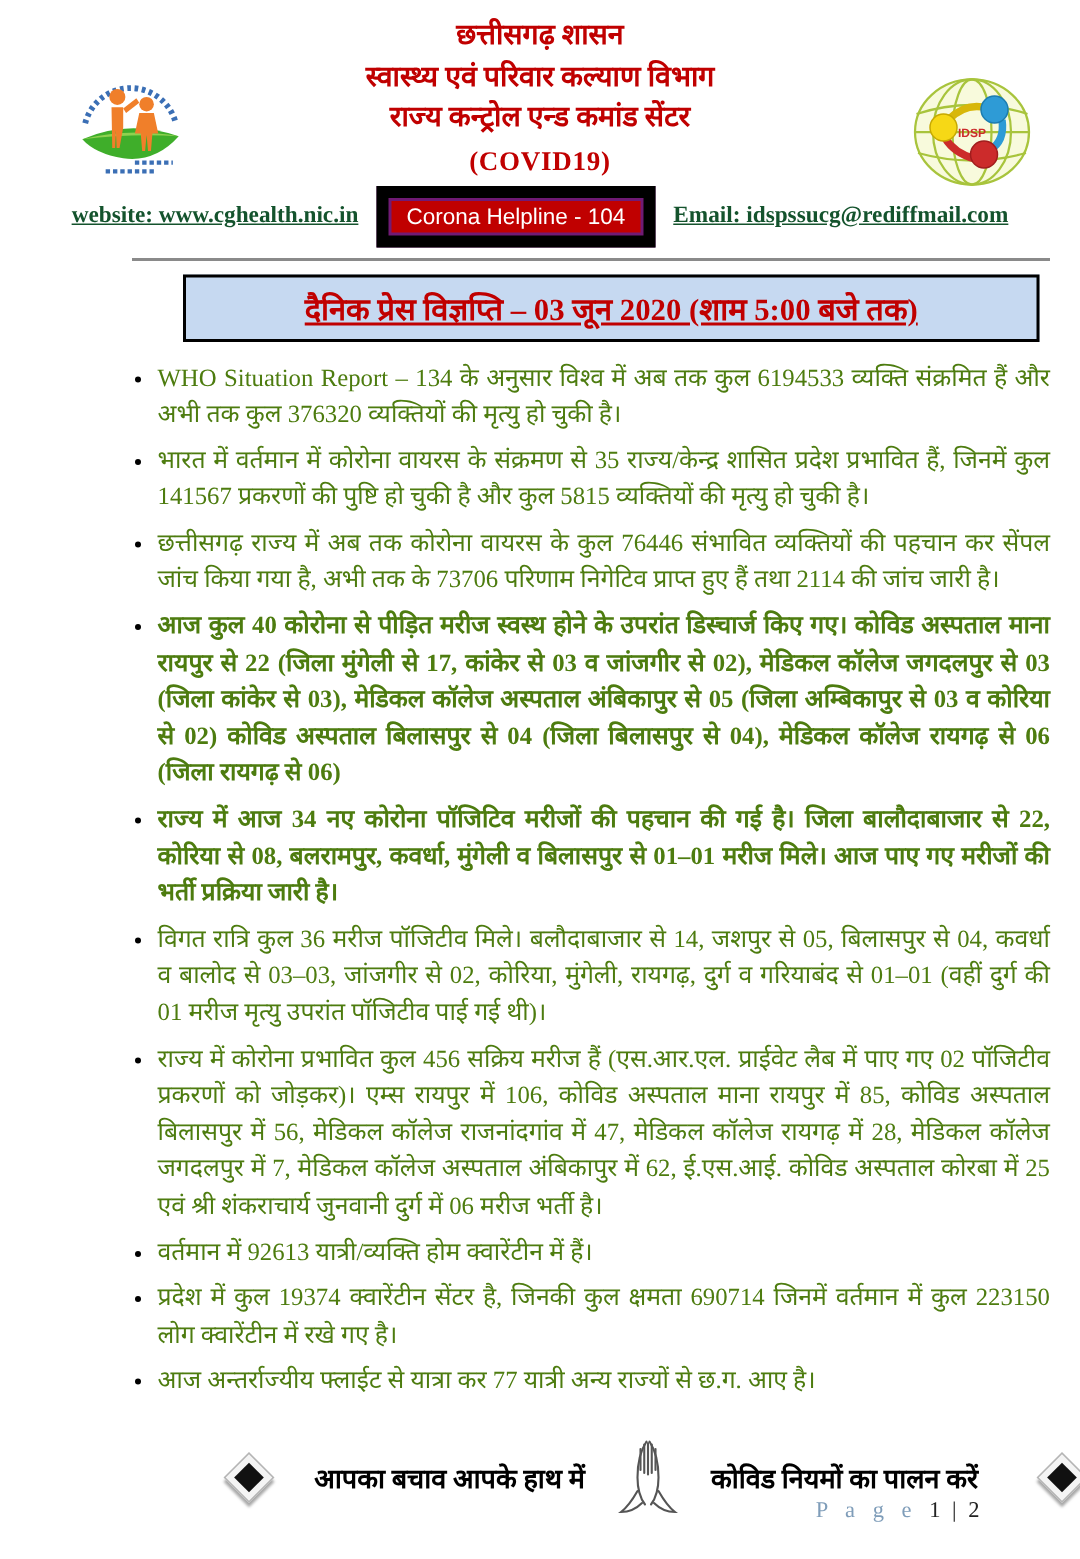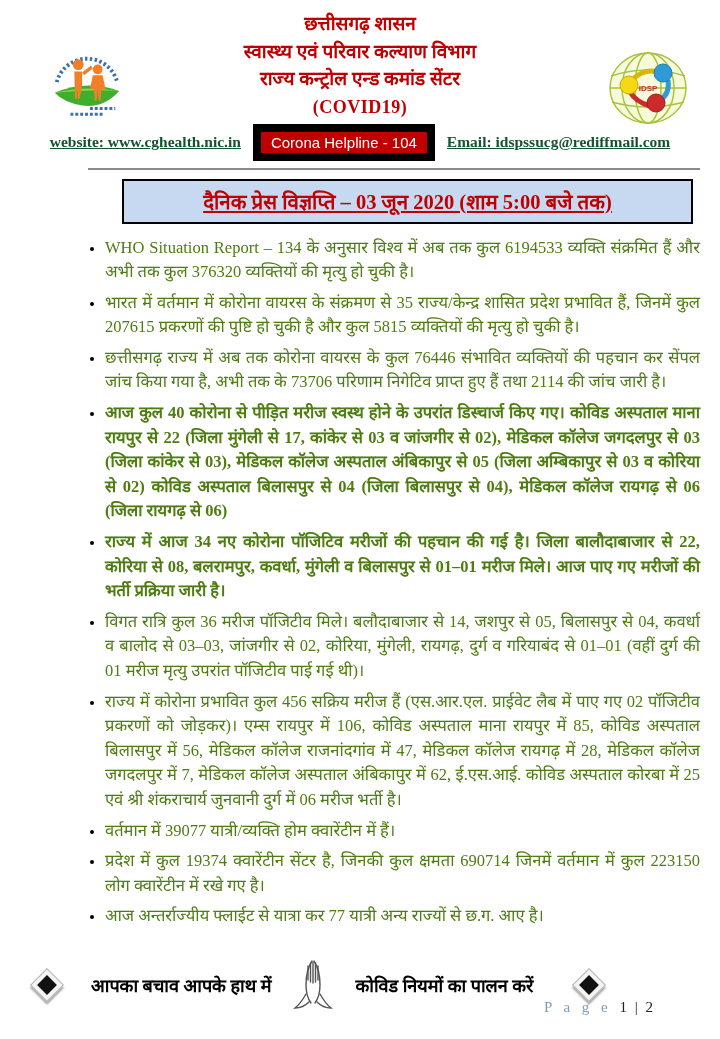--- a/index.html
+++ b/index.html
@@ -14,21 +14,21 @@
   .logo-right { position:absolute; right:30px; top:50px; width:84px; height:78px; }
   .hdr-line { color:#c00000; font-weight:bold; font-size:19px; line-height:27.5px; }
   .hdr-covid { color:#c00000; font-weight:bold; font-size:18px; line-height:28px; letter-spacing:.5px; }
   .contact-row {
     margin-top:3px; display:flex; justify-content:center; align-items:center; gap:12px;
   }
   .contact-link {
     color:#14532d; font-weight:bold; font-size:15.5px; text-decoration:underline; cursor:pointer;
   }
   .helpline-box {
-    border:6px solid #000000; background:#000000; padding:2px; display:inline-block;
+    border:8px solid #000000; background:#701a75; padding:2px; display:inline-block;
   }
   .helpline-inner {
     background:#c00000; color:#fff; font-family:"Liberation Sans", sans-serif;
     font-size:15px; padding:2px 10px; display:inline-block;
   }
   .rule { border:none; border-top:2px solid #8a8a8a; margin:7px 20px 0 88px; }
   
   .title-bar {
     margin:9px 0 0 122px; width:571px; background:#c6d9f1; border:2px solid #000;
     text-align:center; padding:6px 2px 7px 2px;
@@ -38,22 +38,22 @@
   }
   
   ul.bullets { margin:12px 20px 0 0; padding-left:105px; list-style:disc; }
   ul.bullets li {
     font-size:16.5px; line-height:24.6px; text-align:justify;
     margin-bottom:6px; padding-right:0; color:#4d7c0f;
   }
   ul.bullets li::marker { color:#000; font-size:15px; }
   
   .footer {
-    position:absolute; left:1px; right:0; top:958px;
-    display:flex; align-items:center; justify-content:flex-start;padding-left:34px;
+    position:absolute; left:12px; right:0; top:958px;
+    display:flex; align-items:center; justify-content:flex-end;padding-left:34px;
   }
   .slogan { font-weight:bold; font-size:18px; white-space:nowrap; }
   .diamond {
     width:24px; height:24px; background:#f4f4f4; border:1px solid #b5b5b5;
     transform:rotate(45deg); display:inline-block; position:relative; flex:0 0 auto;
     box-shadow:2px 2px 2px rgba(0,0,0,.35);
   }
   .diamond::after {
     content:""; position:absolute; left:4px; top:4px; width:14px; height:14px; background:#111;
   }
@@ -116,27 +116,27 @@
 
     <hr class="rule">
   </div>
 
   <div class="title-bar">
     <span>दैनिक प्रेस विज्ञप्ति – 03 जून 2020 (शाम 5:00 बजे तक)</span>
   </div>
 
   <ul class="bullets">
     <li>WHO Situation Report – 134 के अनुसार विश्व में अब तक कुल 6194533 व्यक्ति संक्रमित हैं और अभी तक कुल 376320 व्यक्तियों की मृत्यु हो चुकी है।</li>
-    <li>भारत में वर्तमान में कोरोना वायरस के संक्रमण से 35 राज्य/केन्द्र शासित प्रदेश प्रभावित हैं, जिनमें कुल 207615 प्रकरणों की पुष्टि हो चुकी है और कुल 5815 व्यक्तियों की मृत्यु हो चुकी है।</li>
+    <li>भारत में वर्तमान में कोरोना वायरस के संक्रमण से 35 राज्य/केन्द्र शासित प्रदेश प्रभावित हैं, जिनमें कुल 141567 प्रकरणों की पुष्टि हो चुकी है और कुल 5815 व्यक्तियों की मृत्यु हो चुकी है।</li>
     <li>छत्तीसगढ़ राज्य में अब तक कोरोना वायरस के कुल 76446 संभावित व्यक्तियों की पहचान कर सेंपल जांच किया गया है, अभी तक के 73706 परिणाम निगेटिव प्राप्त हुए हैं तथा 2114 की जांच जारी है।</li>
     <li style="font-weight: bold;">आज कुल 40 कोरोना से पीड़ित मरीज स्वस्थ होने के उपरांत डिस्चार्ज किए गए। कोविड अस्पताल माना रायपुर से 22 (जिला मुंगेली से 17, कांकेर से 03 व जांजगीर से 02), मेडिकल कॉलेज जगदलपुर से 03 (जिला कांकेर से 03), मेडिकल कॉलेज अस्पताल अंबिकापुर से 05 (जिला अम्बिकापुर से 03 व कोरिया से 02) कोविड अस्पताल बिलासपुर से 04 (जिला बिलासपुर से 04), मेडिकल कॉलेज रायगढ़ से 06 (जिला रायगढ़ से 06)</li>
     <li style="font-weight: bold;">राज्य में आज 34 नए कोरोना पॉजिटिव मरीजों की पहचान की गई है। जिला बालौदाबाजार से 22, कोरिया से 08, बलरामपुर, कवर्धा, मुंगेली व बिलासपुर से 01–01 मरीज मिले। आज पाए गए मरीजों की भर्ती प्रक्रिया जारी है।</li>
     <li style="font-weight: normal;">विगत रात्रि कुल 36 मरीज पॉजिटीव मिले। बलौदाबाजार से 14, जशपुर से 05, बिलासपुर से 04, कवर्धा व बालोद से 03–03, जांजगीर से 02, कोरिया, मुंगेली, रायगढ़, दुर्ग व गरियाबंद से 01–01 (वहीं दुर्ग की 01 मरीज मृत्यु उपरांत पॉजिटीव पाई गई थी)।</li>
     <li>राज्य में कोरोना प्रभावित कुल 456 सक्रिय मरीज हैं (एस.आर.एल. प्राईवेट लैब में पाए गए 02 पॉजिटीव प्रकरणों को जोड़कर)। एम्स रायपुर में 106, कोविड अस्पताल माना रायपुर में 85, कोविड अस्पताल बिलासपुर में 56, मेडिकल कॉलेज राजनांदगांव में 47, मेडिकल कॉलेज रायगढ़ में 28, मेडिकल कॉलेज जगदलपुर में 7, मेडिकल कॉलेज अस्पताल अंबिकापुर में 62, ई.एस.आई. कोविड अस्पताल कोरबा में 25 एवं श्री शंकराचार्य जुनवानी दुर्ग में 06 मरीज भर्ती है।</li>
-    <li>वर्तमान में 39077 यात्री/व्यक्ति होम क्वारेंटीन में हैं।</li>
+    <li>वर्तमान में 92613 यात्री/व्यक्ति होम क्वारेंटीन में हैं।</li>
     <li>प्रदेश में कुल 19374 क्वारेंटीन सेंटर है, जिनकी कुल क्षमता 690714 जिनमें वर्तमान में कुल 223150 लोग क्वारेंटीन में रखे गए है।</li>
     <li>आज अन्तर्राज्यीय फ्लाईट से यात्रा कर 77 यात्री अन्य राज्यों से छ.ग. आए है।</li>
   </ul>
 
   <div class="footer">
     <span class="diamond d-left"></span>
     <span class="slogan">आपका बचाव आपके हाथ में</span>
     <svg class="hands" viewBox="0 0 40 54">
       <g fill="none" stroke="#555" stroke-width="1.4" stroke-linecap="round">
         <path d="M19 3 C15 9 13 18 13 27 C13 35 15 41 18 45"></path>

